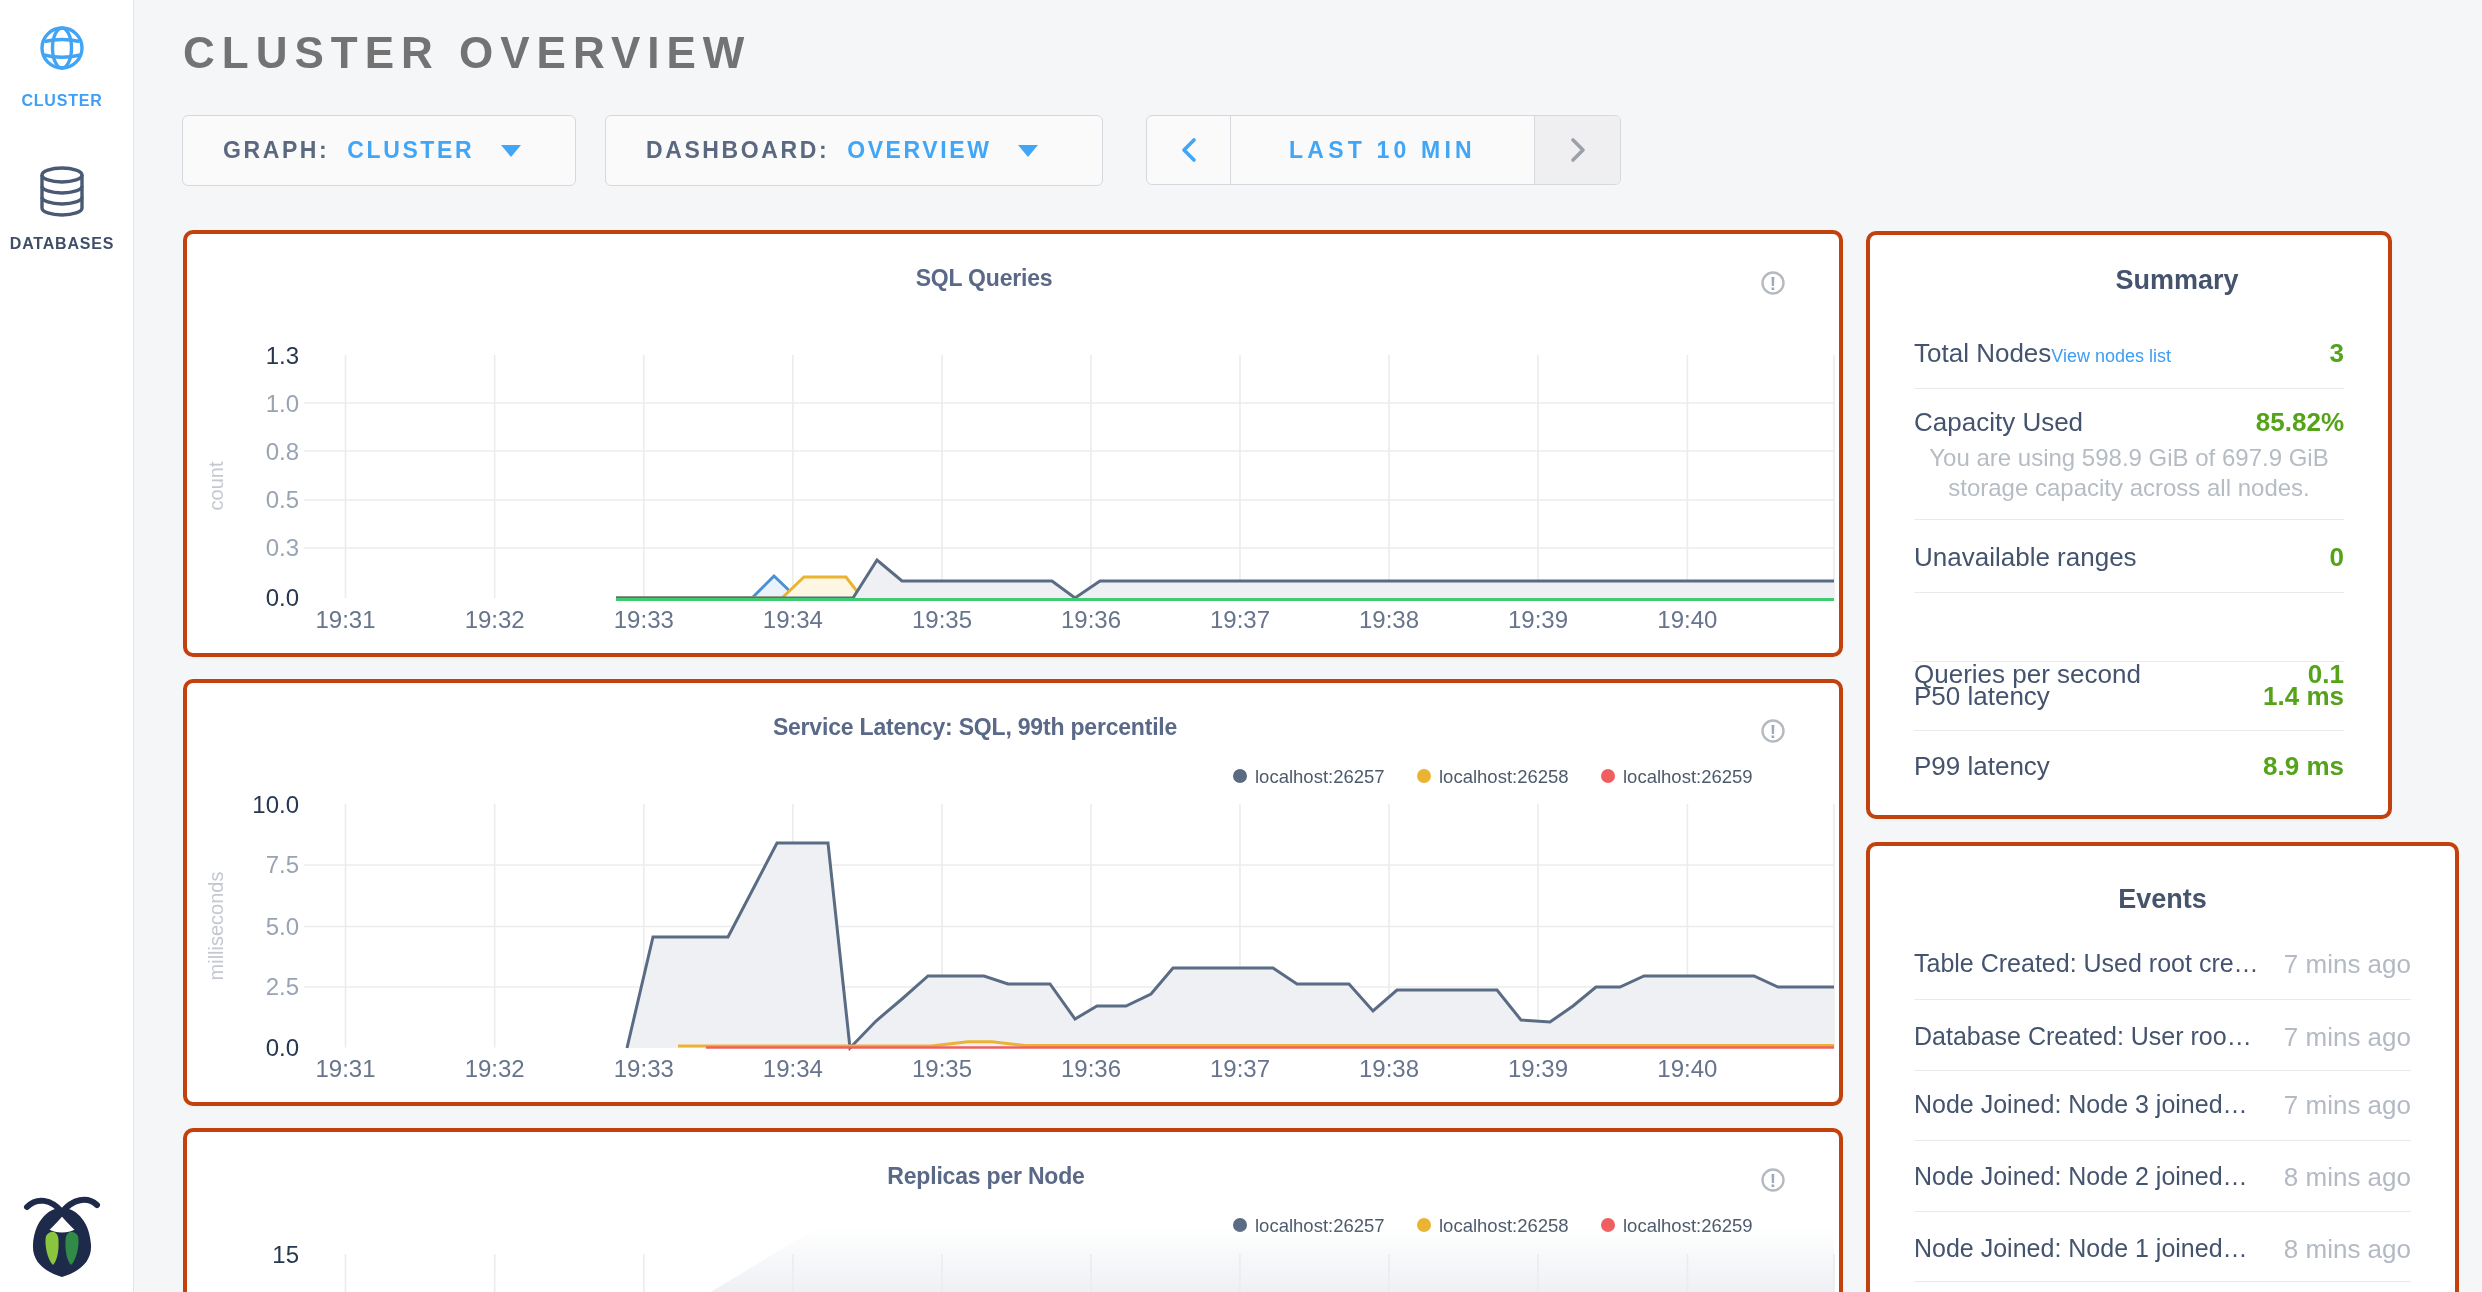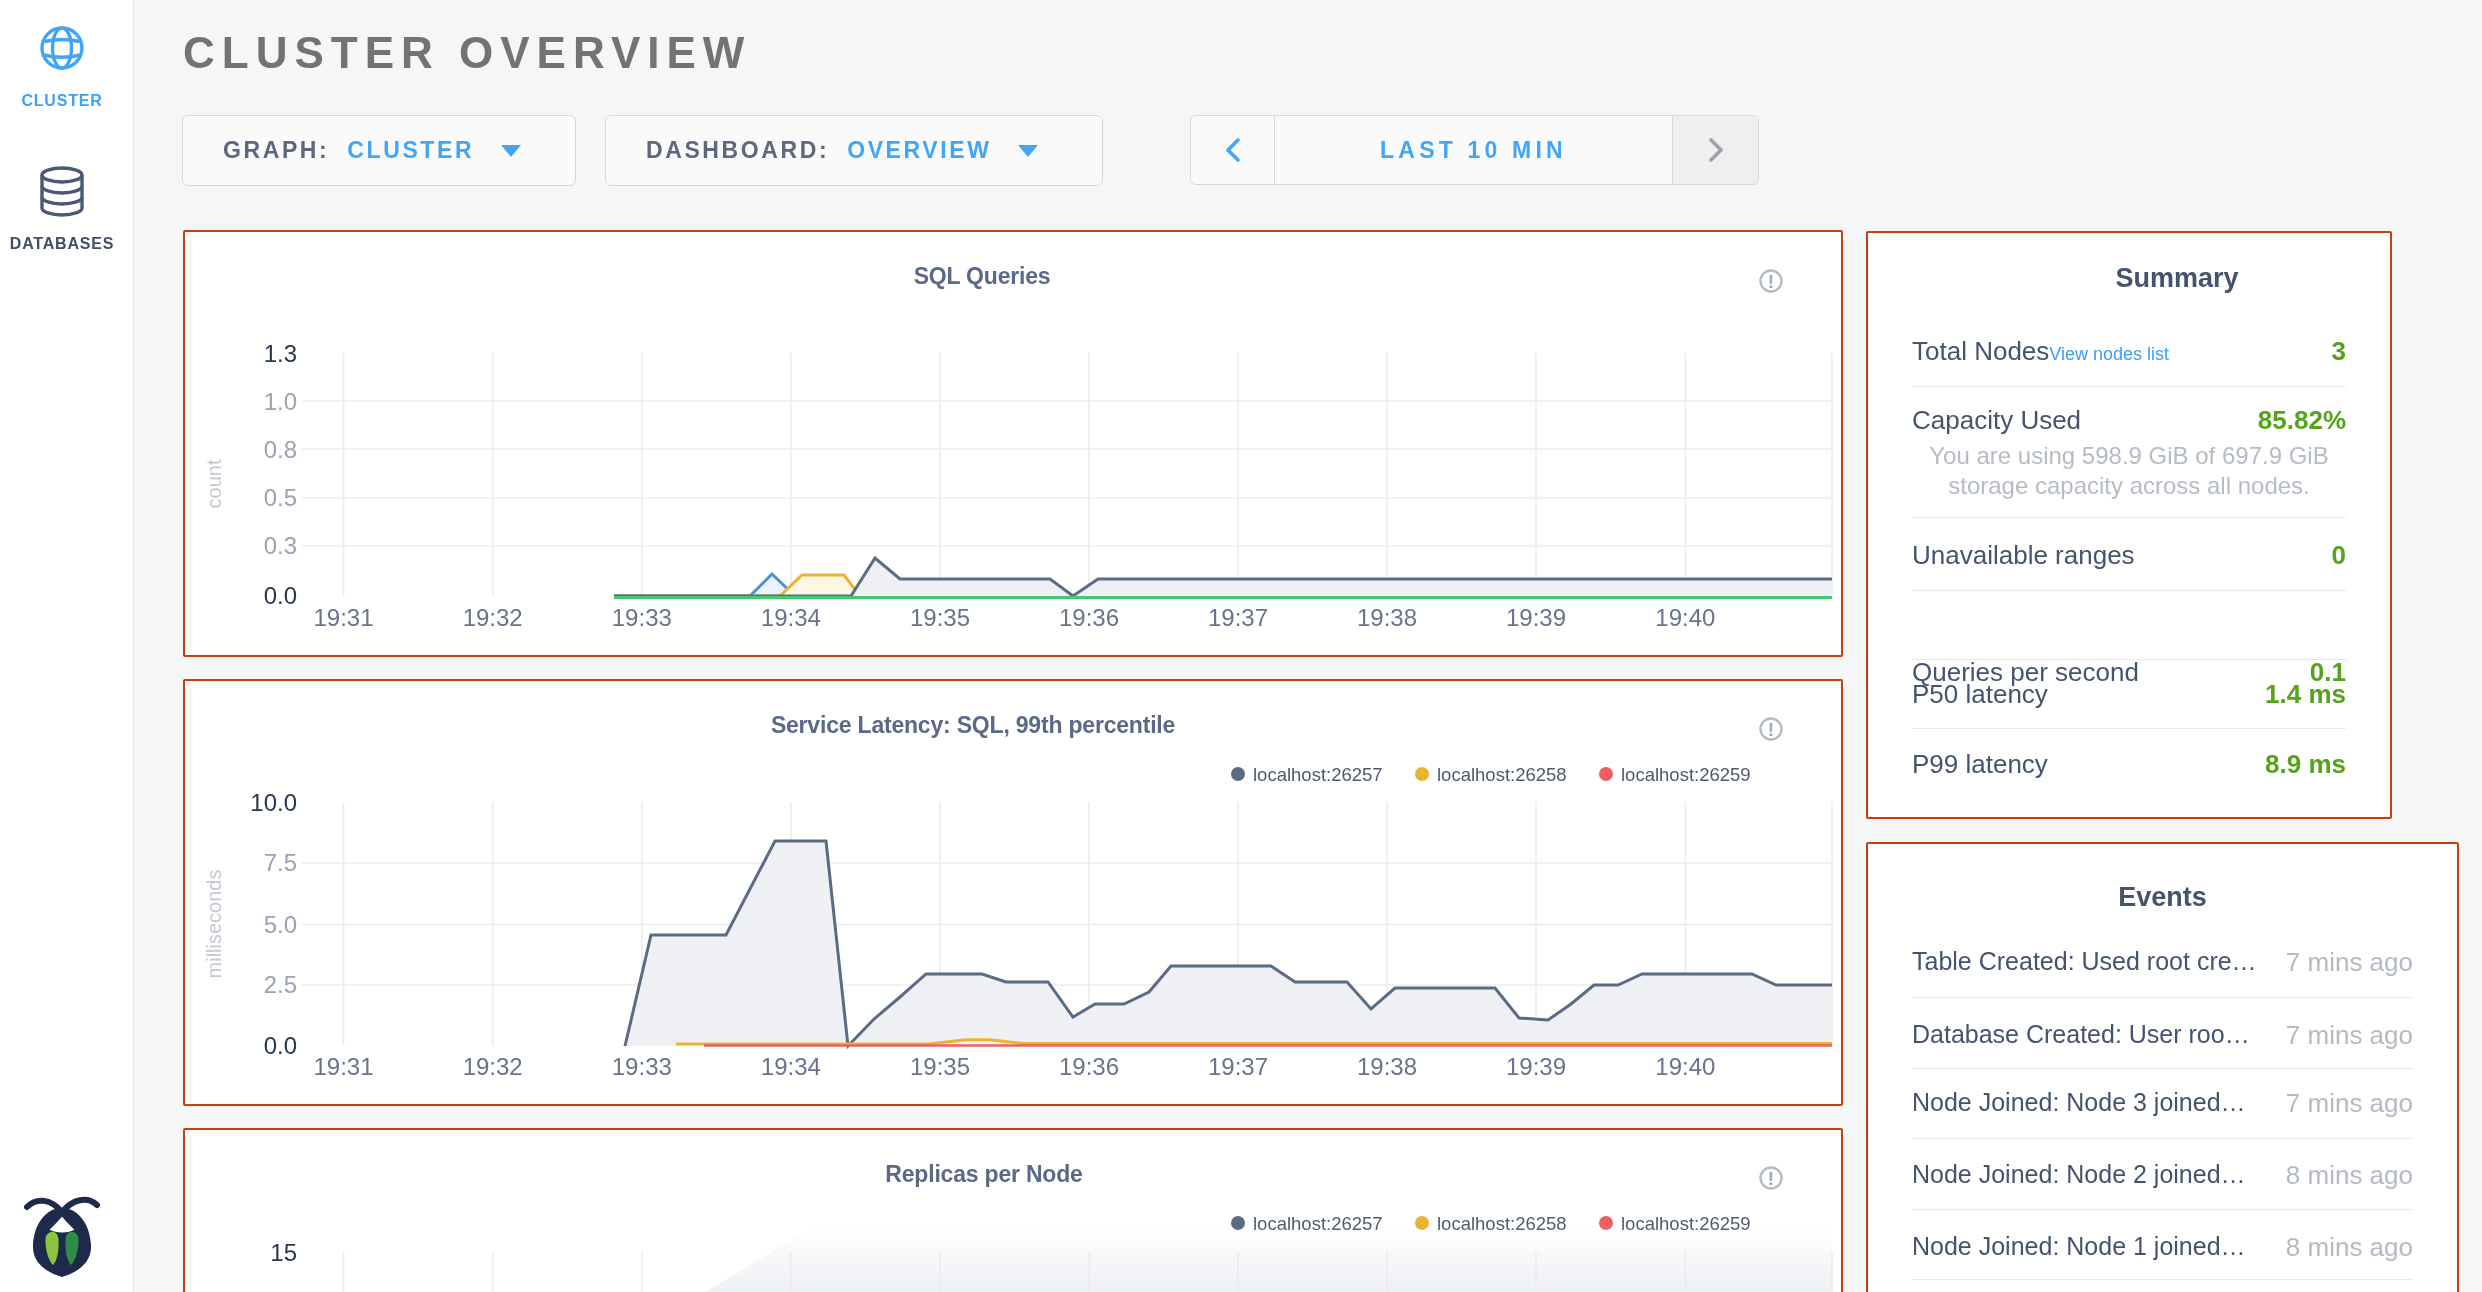--- a/index.html
+++ b/index.html
@@ -1,26 +1,26 @@
 <!DOCTYPE html>
 <html><head>
 <meta charset="utf-8">
 <style>
 * { margin:0; padding:0; box-sizing:border-box; }
 html,body { width:2482px; height:1292px; overflow:hidden; }
 body { background:#f5f6f8; font-family:"Liberation Sans", sans-serif; position:relative; }
 .sidebar { position:absolute; left:0; top:0; width:134px; height:1292px; background:#ffffff; border-right:1px solid #e3e4e8; }
 .navlabel { position:absolute; left:-5px; width:134px; text-align:center; font-weight:bold; font-size:16px; letter-spacing:0.8px; }
-.card { position:absolute; background:#ffffff; border:2px solid #c2410c; border-radius:2px; box-shadow:0 2px 3px rgba(0,0,0,0.025); }
+.card { position:absolute; background:#ffffff; border:4px solid #c2410c; border-radius:10px; box-shadow:0 2px 3px rgba(0,0,0,0.025); }
 .h-title { position:absolute; left:183px; top:28px; font-size:44px; font-weight:bold; color:#737373; letter-spacing:7px; }
 .ctrl { position:absolute; top:115px; height:71px; border:1px solid #d6d8de; border-radius:6px; background:#fafafb; }
 .ctrl-inner { display:flex; align-items:center; height:100%; font-size:23px; font-weight:bold; letter-spacing:2.6px; color:#5a6880; }
 .blue { color:#41a6f6; }
 .tri { display:inline-block; width:0; height:0; border-left:10px solid transparent; border-right:10px solid transparent; border-top:12px solid #41a6f6; }
-.tsel { position:absolute; left:1146px; top:115px; width:569px; height:70px; border:1px solid #d6d8de; border-radius:6px; background:#fafafb; display:flex; overflow:hidden;margin-left:44px; }
+.tsel { position:absolute; left:1146px; top:115px; width:475px; height:70px; border:1px solid #d6d8de; border-radius:6px; background:#fafafb; display:flex; overflow:hidden; }
 .tsel .cell1 { width:84px; border-right:1px solid #d6d8de; display:flex; align-items:center; justify-content:center; }
 .tsel .cell2 { flex:1; display:flex; align-items:center; justify-content:center; font-size:23px; font-weight:bold; letter-spacing:4.2px; color:#41a6f6; }
 .tsel .cell3 { width:86px; border-left:1px solid #d6d8de; background:#efeff2; display:flex; align-items:center; justify-content:center; }
 .srow { position:absolute; left:44px; right:44px; }
 .sdiv { position:absolute; left:44px; right:44px; height:1px; background:#e9eaec; }
 .slabel { font-size:26px; color:#44536e; }
 .sval { position:absolute; right:0; top:0; font-size:26px; font-weight:bold; color:#55a31b; }
 .elabel { font-size:25px; color:#44536e; white-space:nowrap; }
 .etime { position:absolute; right:0; top:0; font-size:26px; color:#b4bac3; }
 </style>

